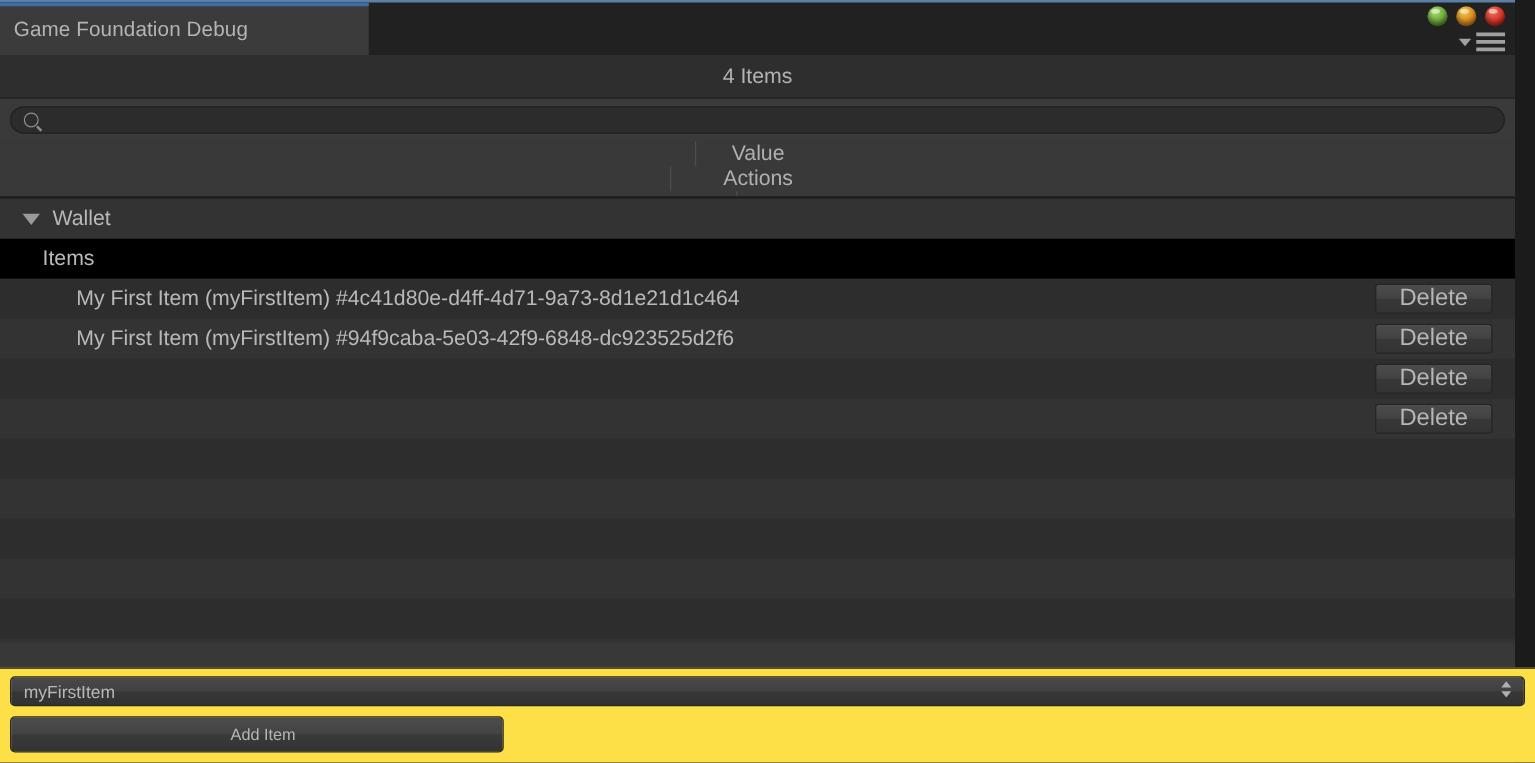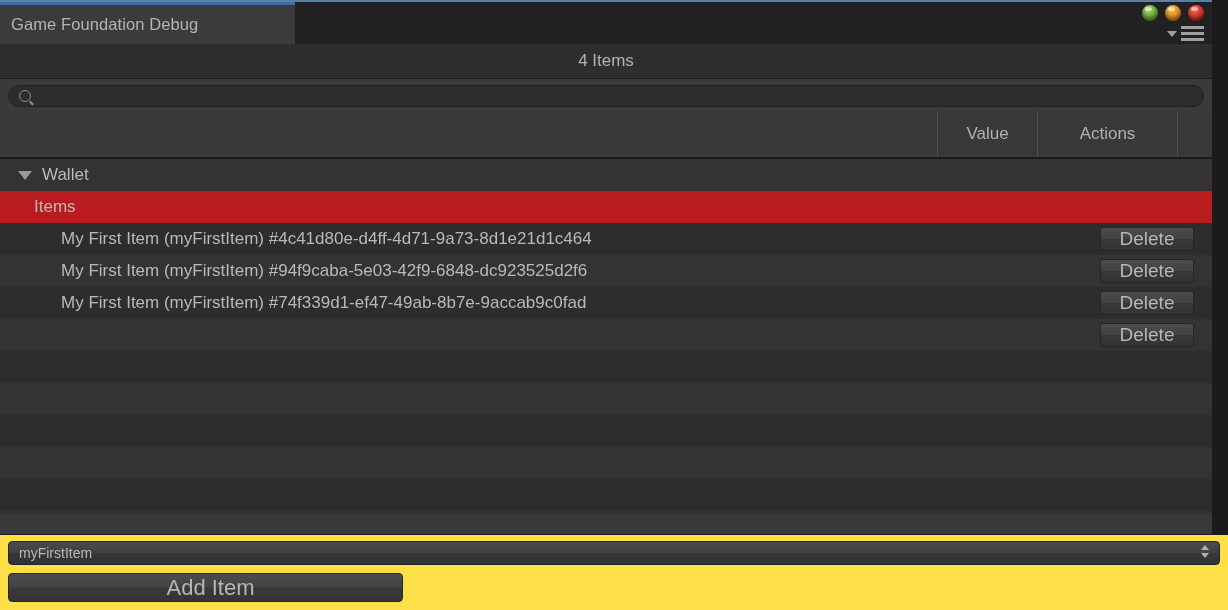--- a/index.html
+++ b/index.html
@@ -167,23 +167,24 @@
     font-size: 13px;
     font-family: "Liberation Sans", sans-serif;
     padding-left: 7px;
   }
 
   
   .col-head {
     height: 46px;
     background: #393939;
     display: flex;
-    align-items: flex-end;
+    align-items: center;
     border-bottom: 2px solid #1c1c1c;
     box-sizing: border-box;
+    flex-direction: column;
   }
   .col-spacer { flex: 1; }
   .col-cell {
     width: 98px;
     height: 46px;
     display: flex;
     align-items: center;
     justify-content: center;
     color: #b0b0b0;
     font-size: 17px;
@@ -208,21 +209,21 @@
   }
   .row {
     height: 32px;
     display: flex;
     align-items: center;
     box-sizing: border-box;
     position: relative;
   }
   .row.alt-a { background: #2d2d2d; }
   .row.alt-b { background: #333333; }
-  .row.group-head { background: #b91c1c; }
+  .row.group-head { background: #000000; }
 
   .twisty {
     width: 0; height: 0;
     border-left: 7px solid transparent;
     border-right: 7px solid transparent;
     border-top: 9px solid #9a9a9a;
     margin-left: 10px;
     flex: none;
   }
   .row-label {
@@ -312,21 +313,21 @@
   }
 
   .btn-add {
     margin-top: 8px;
     width: 395px;
     height: 29px;
     background: linear-gradient(to bottom, #4c4c4c 0%, #434343 48%, #393939 52%, #343434 100%);
     border: 1px solid #262626;
     border-radius: 4px;
     color: #b6b6b6;
-    font-size: 22px;
+    font-size: 13px;
     font-family: "Liberation Sans", sans-serif;
     cursor: pointer;
     display: block;
     padding-left: 16px;
   }
 </style>
 </head>
 <body>
 
 <div class="window">
@@ -390,21 +391,20 @@
     </div>
 
     <div class="row alt-b indent-2">
       <span class="row-label">My First Item (myFirstItem) #94f9caba-5e03-42f9-6848-dc923525d2f6</span>
       <span class="cell-actions">
         <button class="btn-delete">Delete</button>
       </span>
     </div>
 
     <div class="row alt-a indent-2">
-      <span class="row-label">My First Item (myFirstItem) #74f339d1-ef47-49ab-8b7e-9accab9c0fad</span>
       <span class="cell-actions">
         <button class="btn-delete">Delete</button>
       </span>
     </div>
 
     <div class="row alt-b indent-2">
       <span class="cell-actions">
         <button class="btn-delete">Delete</button>
       </span>
     </div>

